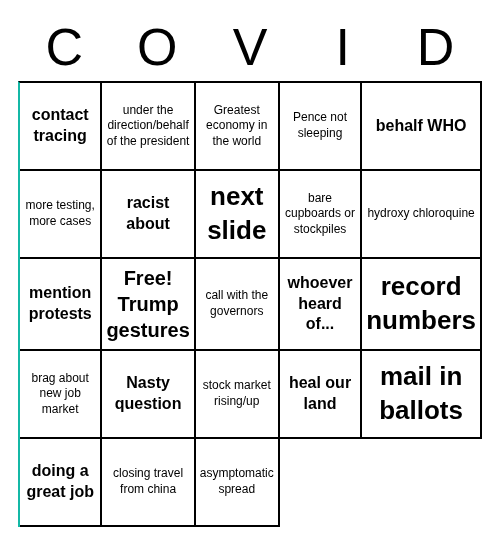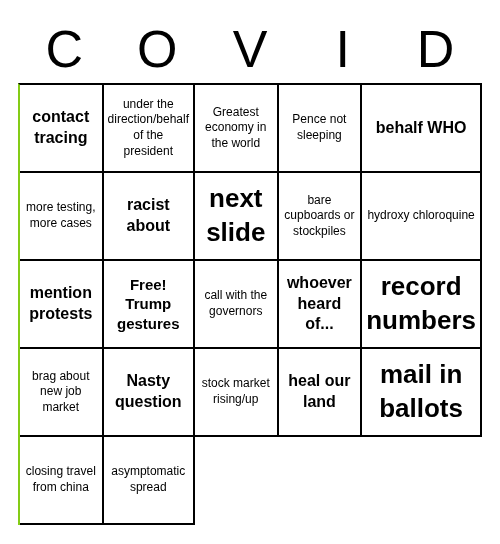--- a/index.html
+++ b/index.html
@@ -35,21 +35,21 @@
       font-weight: 300;
       color: #000;
       width: 88px;
       text-align: center;
       font-family: Arial, sans-serif;
     }
 
     .bingo-grid {
       display: grid;
       grid-template-columns: repeat(5, 1fr);
-      border-left: 2px solid #84cc16;
+      border-left: 2px solid #14b8a6;
       border-top: 2px solid #000;
     }
 
     .bingo-cell {
       border-right: 2px solid #000;
       border-bottom: 2px solid #000;
       display: flex;
       align-items: center;
       justify-content: center;
       text-align: center;
@@ -65,21 +65,21 @@
       font-size: 26px;
       font-weight: bold;
     }
 
     .bingo-cell.medium-text {
       font-size: 16px;
       font-weight: bold;
     }
 
     .bingo-cell.free {
-      font-size: 15px;
+      font-size: 20px;
       font-weight: bold;
       text-align: center;
     }
   </style>
 </head>
 <body>
 
 <div class="bingo-container">
   <div class="bingo-title">
   <span>C</span>
@@ -102,16 +102,17 @@
       <div class="bingo-cell medium-text">mention protests</div>
       <div class="bingo-cell free">Free! Trump gestures</div>
       <div class="bingo-cell">call with the governors</div>
       <div class="bingo-cell medium-text">whoever heard of...</div>
       <div class="bingo-cell large-text">record numbers</div>
       <div class="bingo-cell">brag about new job market</div>
       <div class="bingo-cell medium-text">Nasty question</div>
       <div class="bingo-cell">stock market rising/up</div>
       <div class="bingo-cell medium-text">heal our land</div>
       <div class="bingo-cell large-text">mail in ballots</div>
+      <div class="bingo-cell medium-text">doing a great job</div>
       <div class="bingo-cell">closing travel from china</div>
       <div class="bingo-cell">asymptomatic spread</div>
     </div>
 </div>
 
 </body></html>

